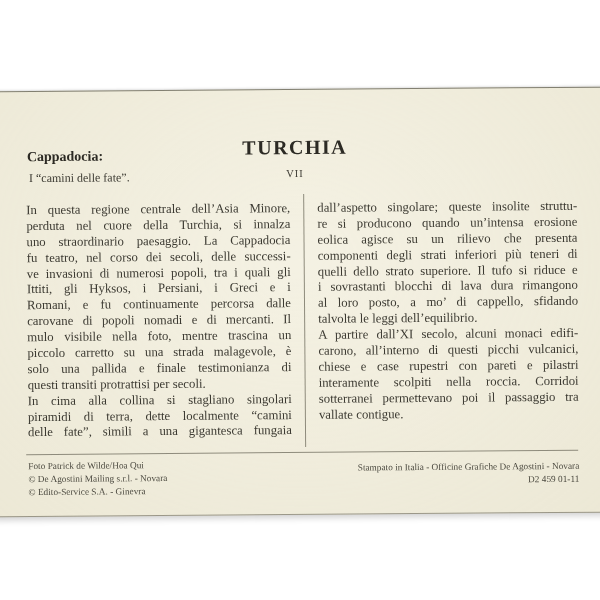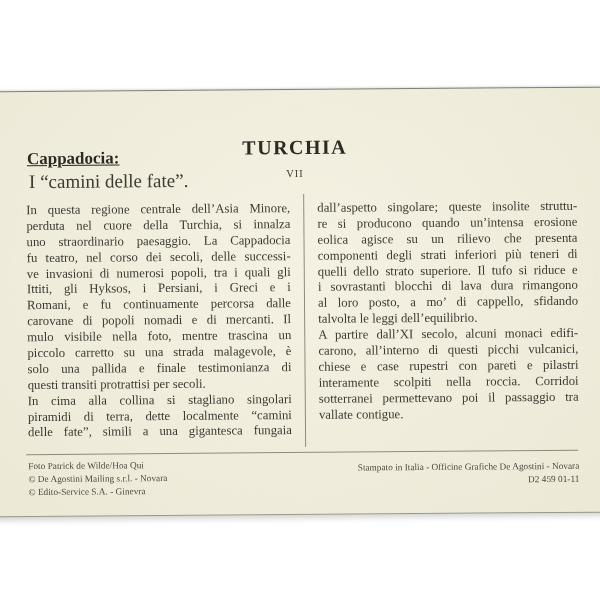--- a/index.html
+++ b/index.html
@@ -22,25 +22,25 @@
   .title{
     position:absolute;left:0;top:46px;width:592px;text-align:center;
     font-weight:bold;font-size:20px;letter-spacing:1.5px;color:#2c2a24;
   }
   .series{
     position:absolute;left:0;top:78px;width:592px;text-align:center;
     font-size:10.5px;letter-spacing:1px;color:#44423a;
   }
   .region-heading{
     position:absolute;left:28px;top:57px;
-    font-weight:bold;font-size:17px;color:#2c2a24;text-decoration:underline;
+    font-weight:bold;font-size:14px;color:#2c2a24;
   }
   .region-sub{
     position:absolute;left:30px;top:79px;
-    font-size:19px;color:#3c3a32;
+    font-size:12px;color:#3c3a32;
   }
   .col{position:absolute;top:111px;font-size:12.8px;color:#3c3a32;}
   .col-left{left:27px;width:264px;}
   .col-right{left:318px;width:260px;}
   .bodyline{
     display:block;line-height:15.9px;height:15.9px;
     text-align:justify;text-align-last:justify;
     white-space:normal;
   }
   .bodyline.para-end{text-align-last:left;}

